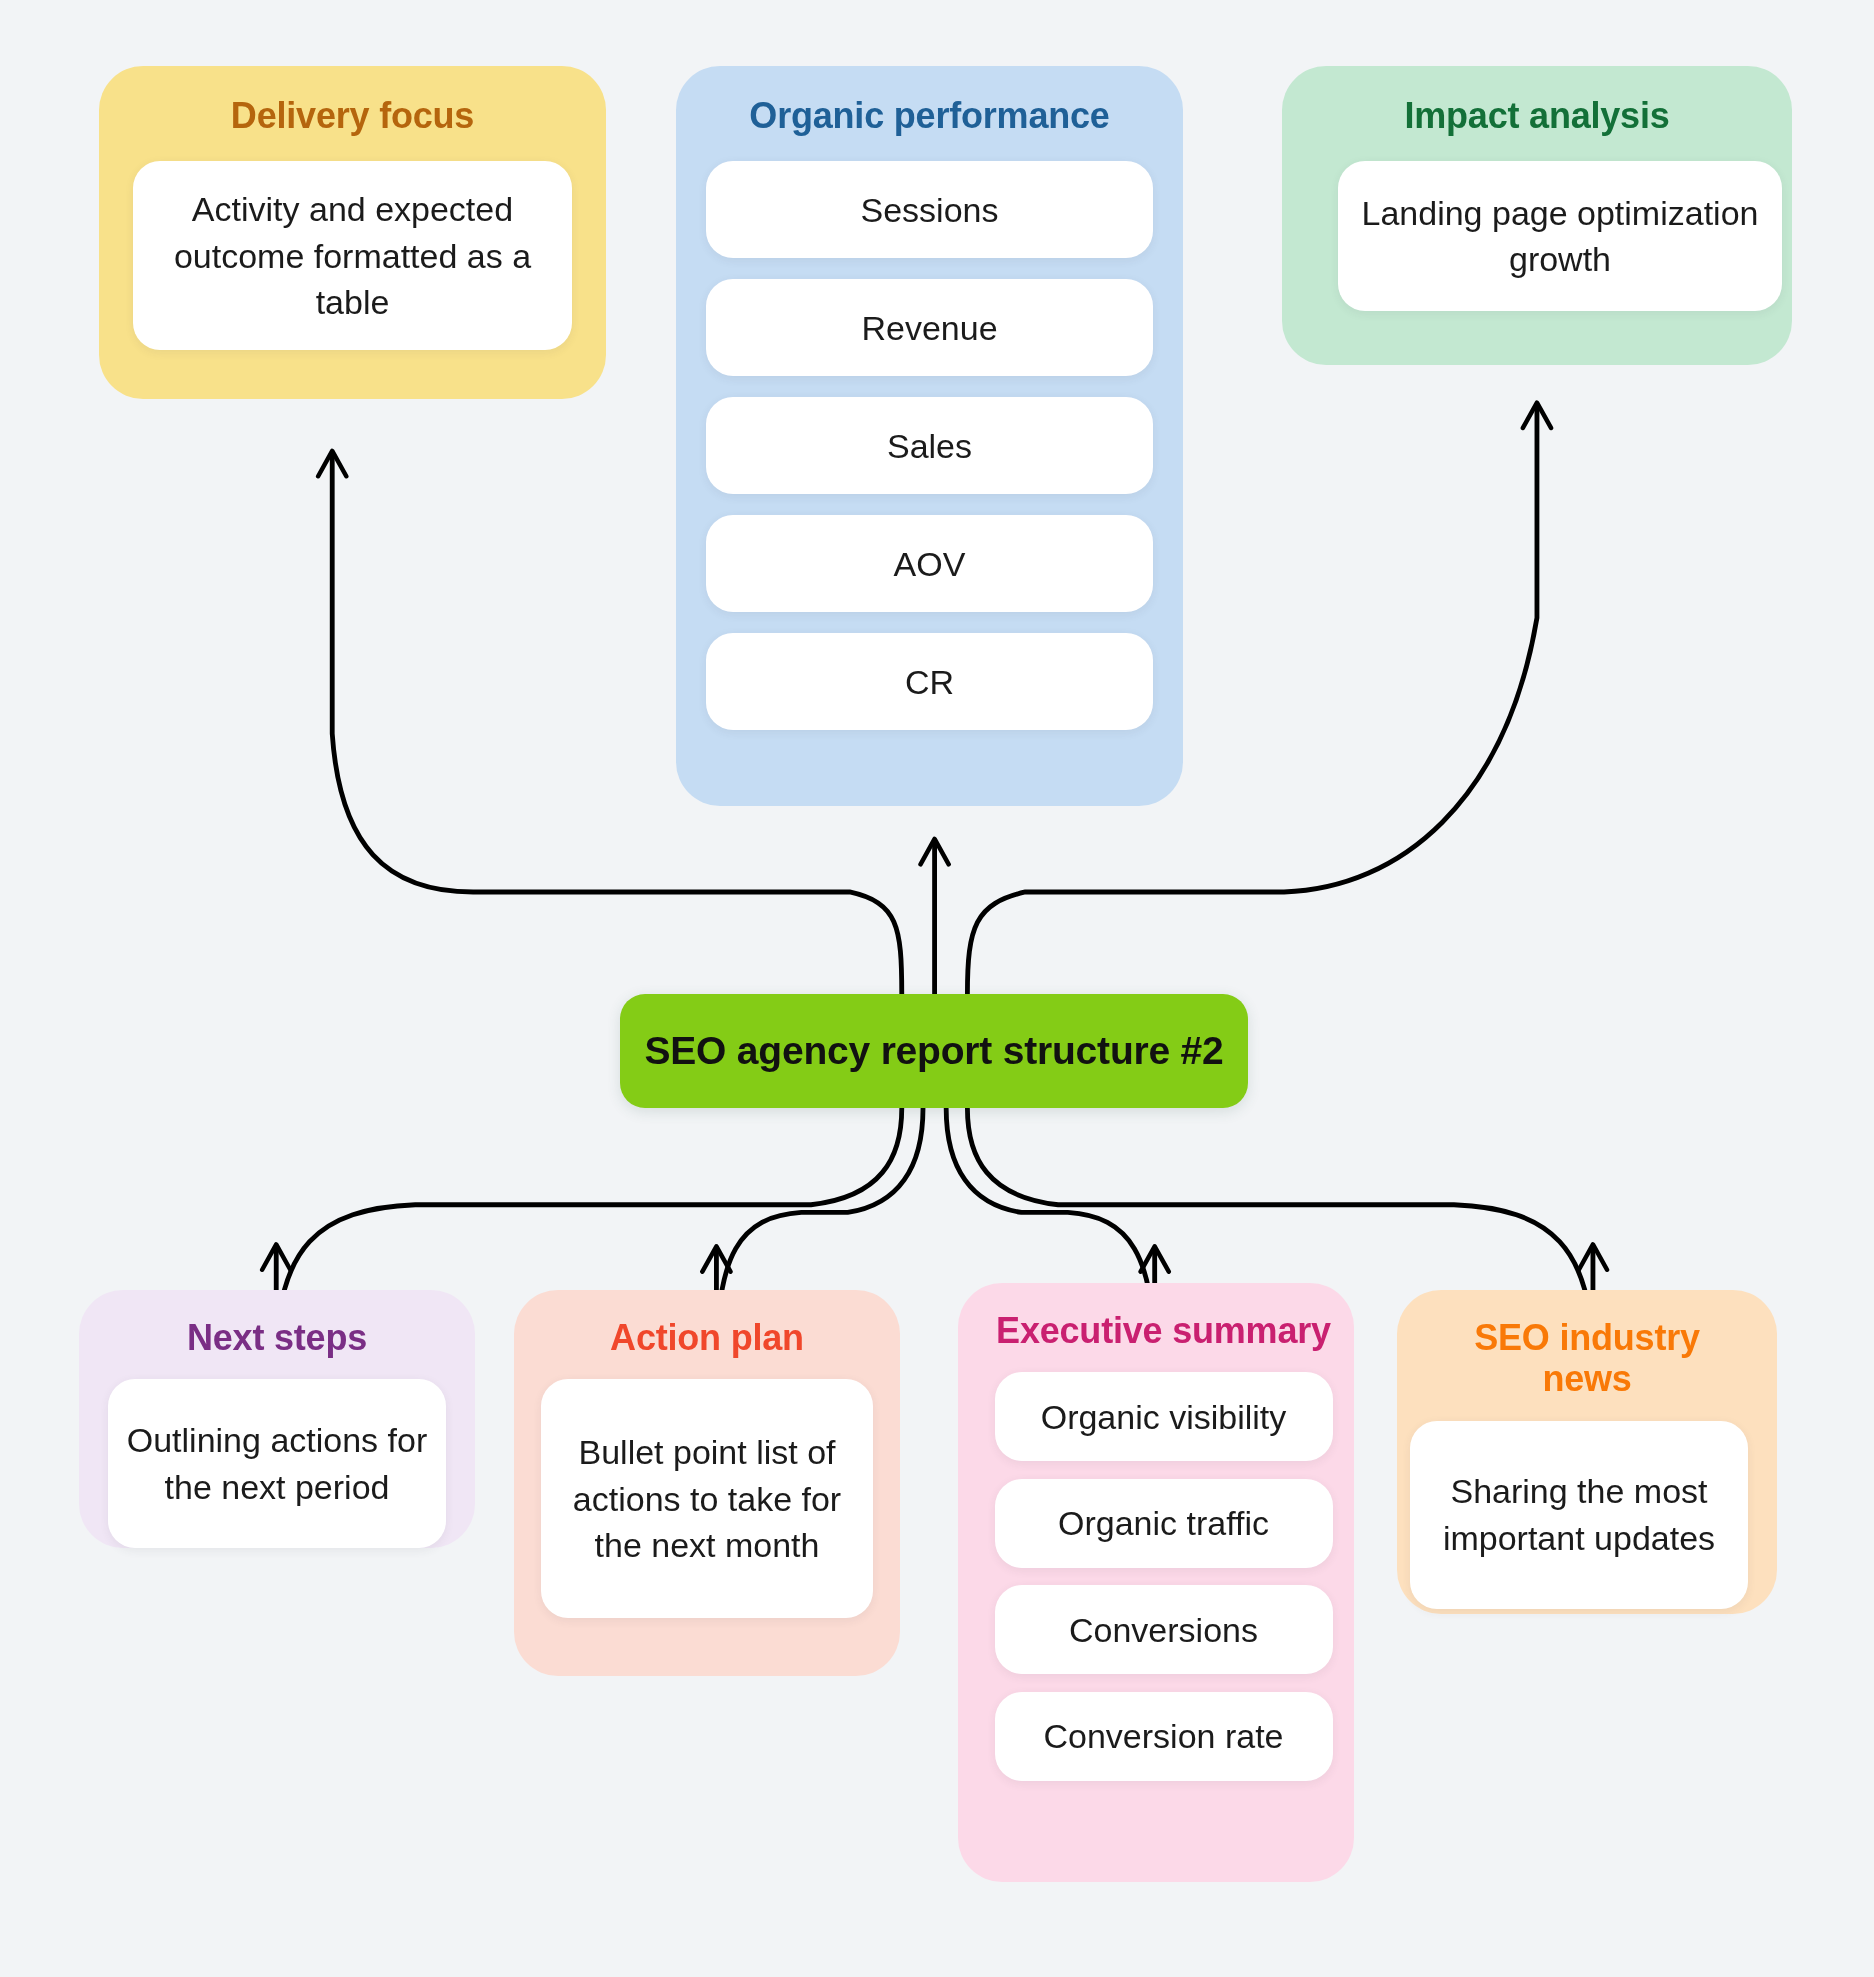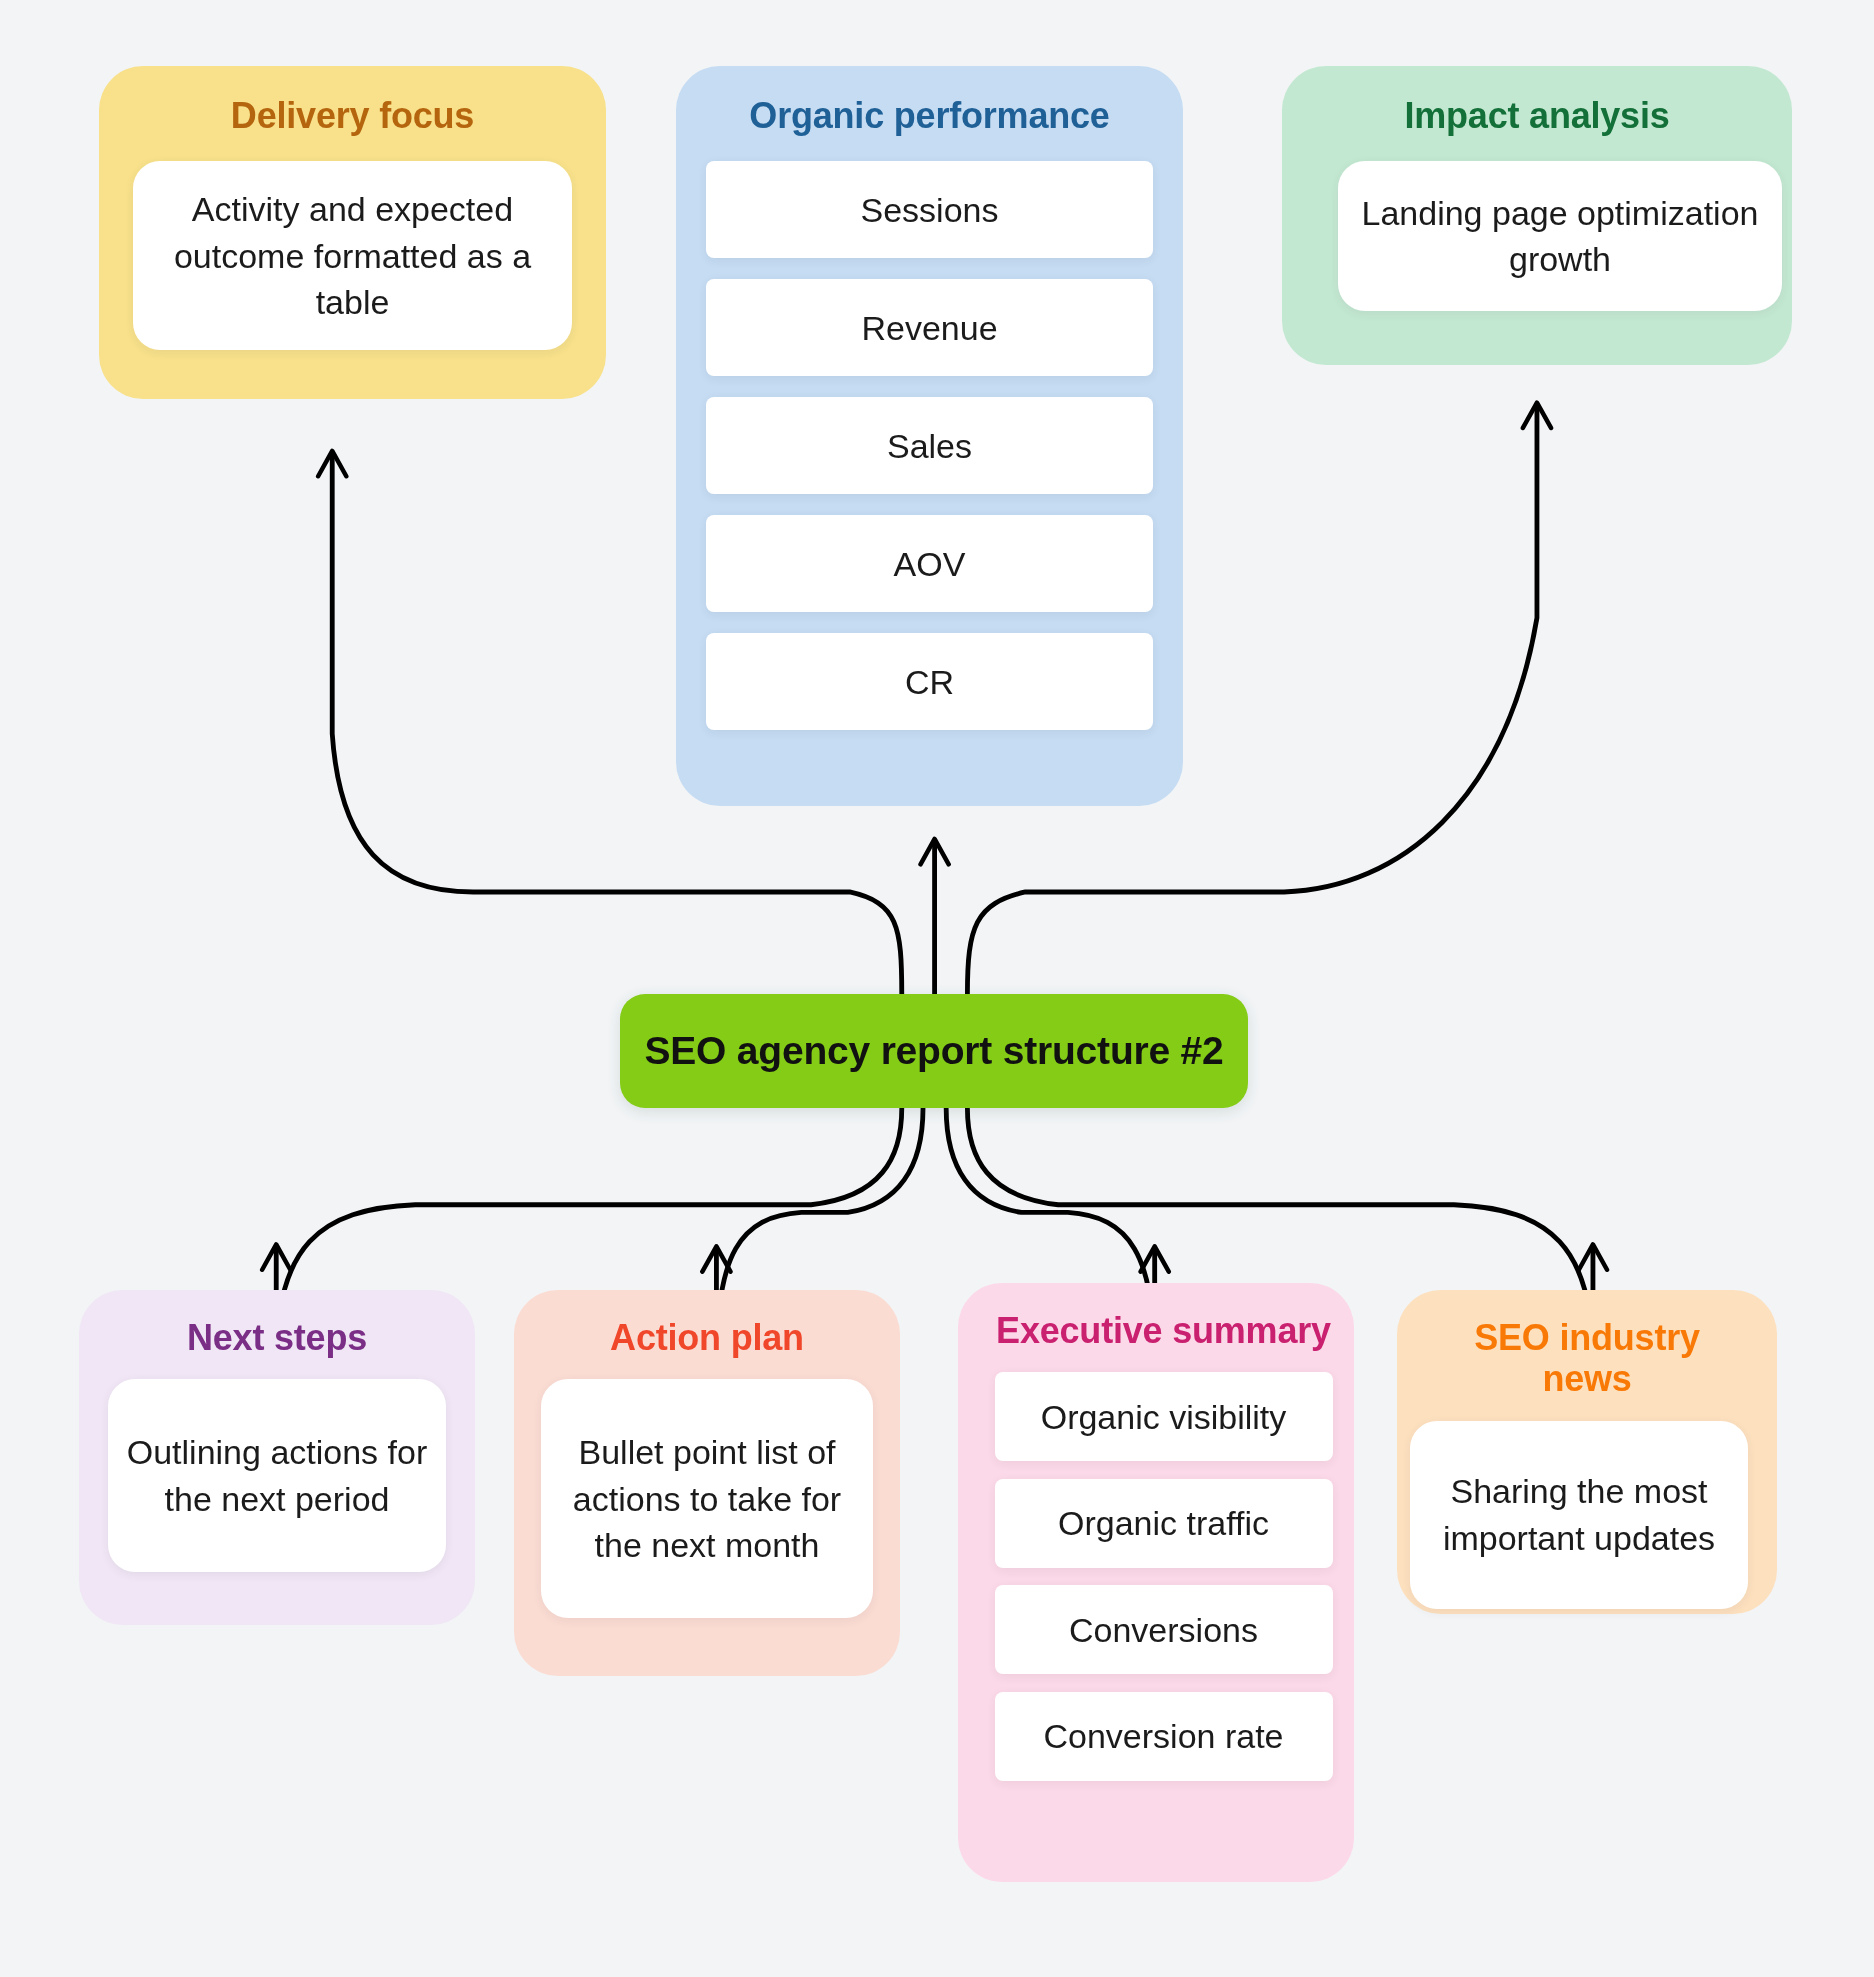--- a/index.html
+++ b/index.html
@@ -59,21 +59,21 @@
     justify-content: center;
     text-align: center;
     color: #1B1B1B;
     font-size: 34px;
     line-height: 1.37;
     box-shadow: 0 2.9px 9.7px rgba(60,60,70,0.07);
   }
 
   .pill {
     background: #FFFFFF;
-    border-radius: 8px;
+    border-radius: 27px;
     box-sizing: border-box;
     display: flex;
     align-items: center;
     justify-content: center;
     text-align: center;
     color: #1B1B1B;
     font-size: 34px;
     line-height: 1.3;
     box-shadow: 0 2.9px 9.7px rgba(60,60,70,0.07);
   }
@@ -121,21 +121,21 @@
     z-index: 3;
     font-weight: bold;
     font-size: 39px;
     color: #111111;
     letter-spacing: -0.2px;
     box-shadow: 0 3.9px 13.5px rgba(50,90,75,0.14);
   }
 
   
   #card-next {
-    left: 79px; top: 1290px; width: 396px; height: 335px;
+    left: 79px; top: 1290px; width: 396px; height: 258px;
     background: #F0E6F5;
     padding: 27px 29px 0 29px;
   }
   #card-next .card-body {
     width: 338px; height: 193px; margin-top: 21px; padding: 7.7px 13.5px;
   }
 
   #card-action {
     left: 514px; top: 1290px; width: 386px; height: 386px;
     background: #FBDCD3;

